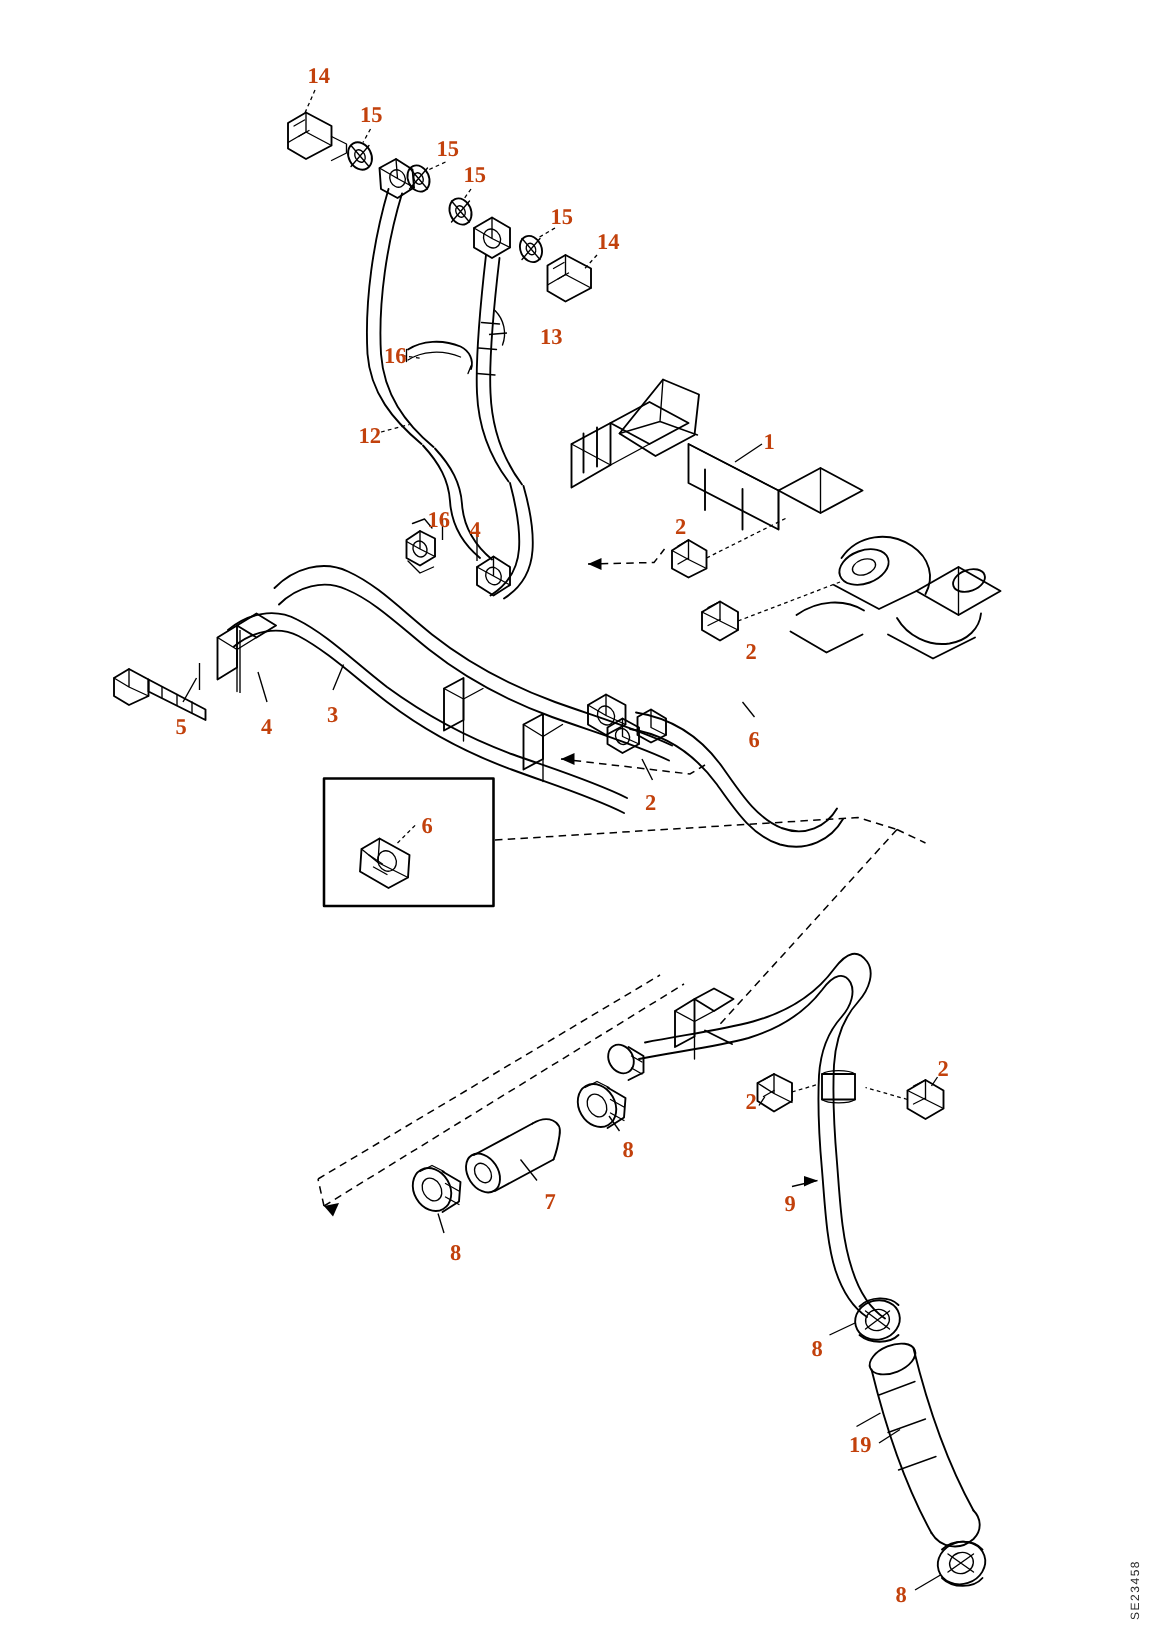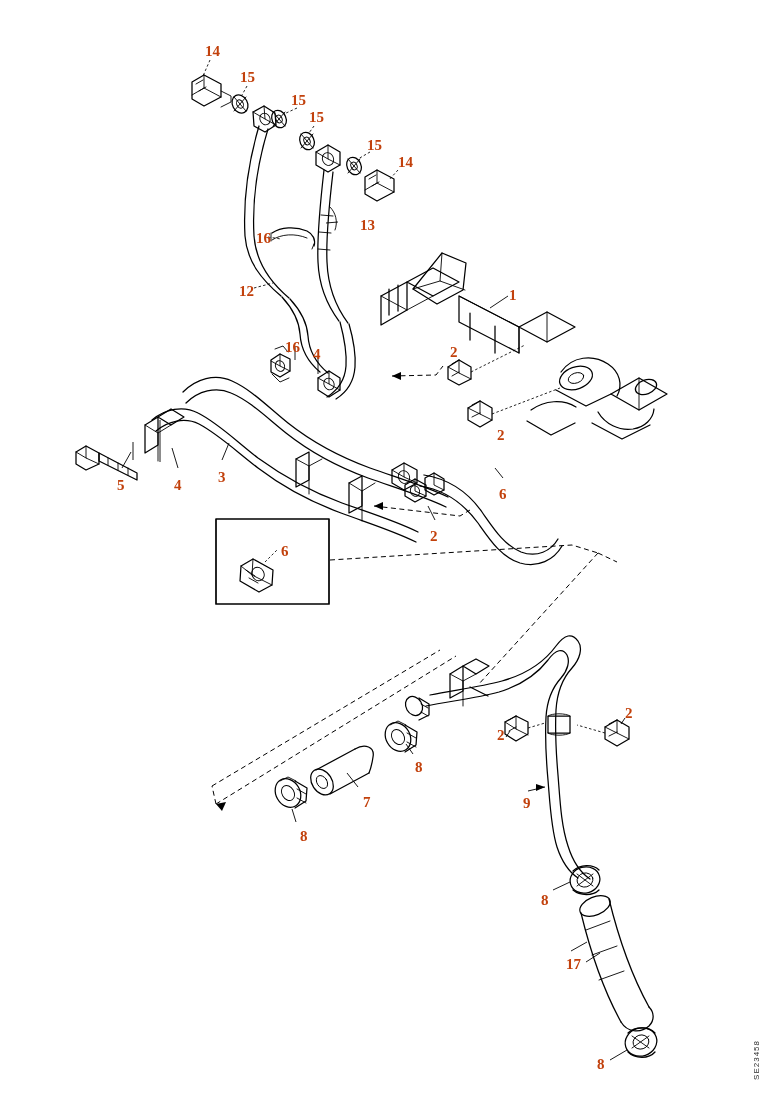--- a/index.html
+++ b/index.html
@@ -410,18 +410,18 @@
   <span class="callout" style="left:499px;  top:487px;">6</span>
   <span class="callout" style="left:430px;  top:529px;">2</span>
   <span class="callout" style="left:281px;  top:544px;">6</span>
   <span class="callout" style="left:625px;  top:706px;">2</span>
   <span class="callout" style="left:497px;  top:728px;">2</span>
   <span class="callout" style="left:415px;  top:760px;">8</span>
   <span class="callout" style="left:363px;  top:795px;">7</span>
   <span class="callout" style="left:523px;  top:796px;">9</span>
   <span class="callout" style="left:300px;  top:829px;">8</span>
   <span class="callout" style="left:541px;  top:893px;">8</span>
-  <span class="callout" style="left:566px;  top:957px;">17</span>
+  <span class="callout" style="left:566px;  top:957px;">19</span>
   <span class="callout" style="left:597px;  top:1057px;">8</span>
 
   <span class="watermark" style="left:752px; top:1040px;">SE23458</span>
 
 </div>
 
 </body></html>

